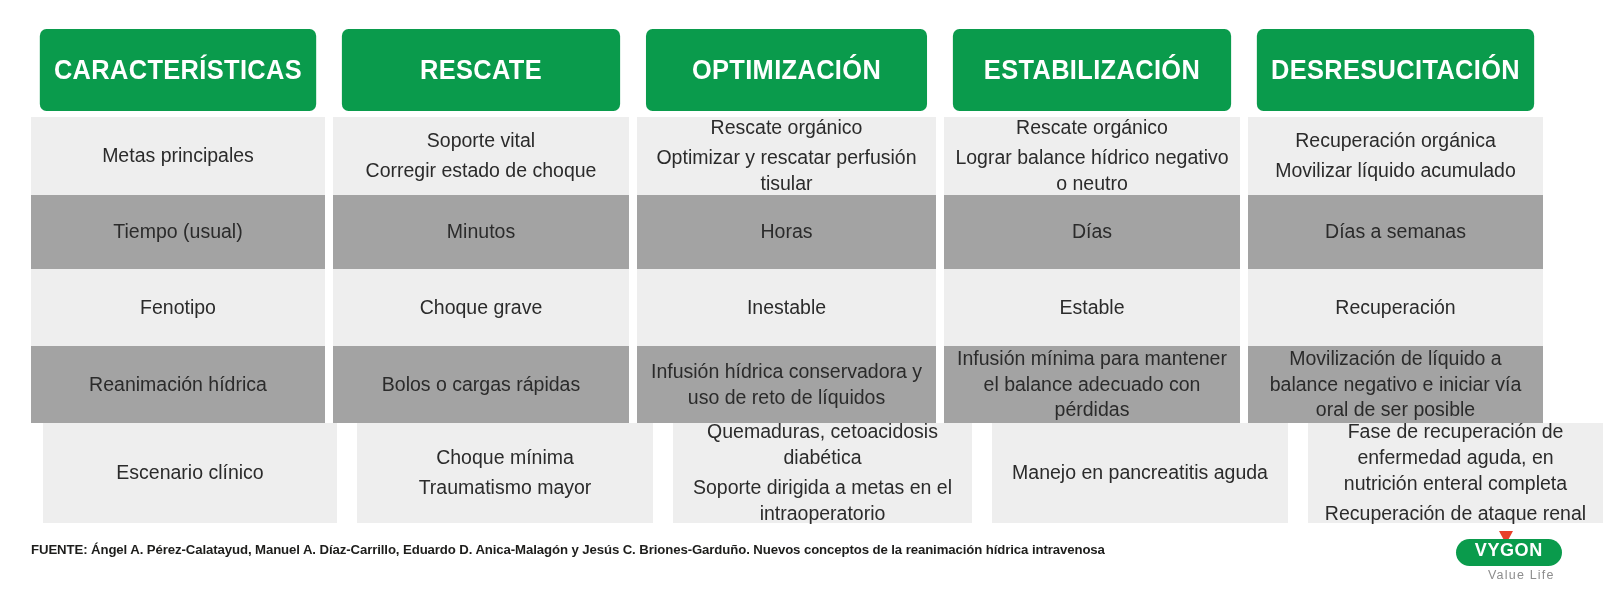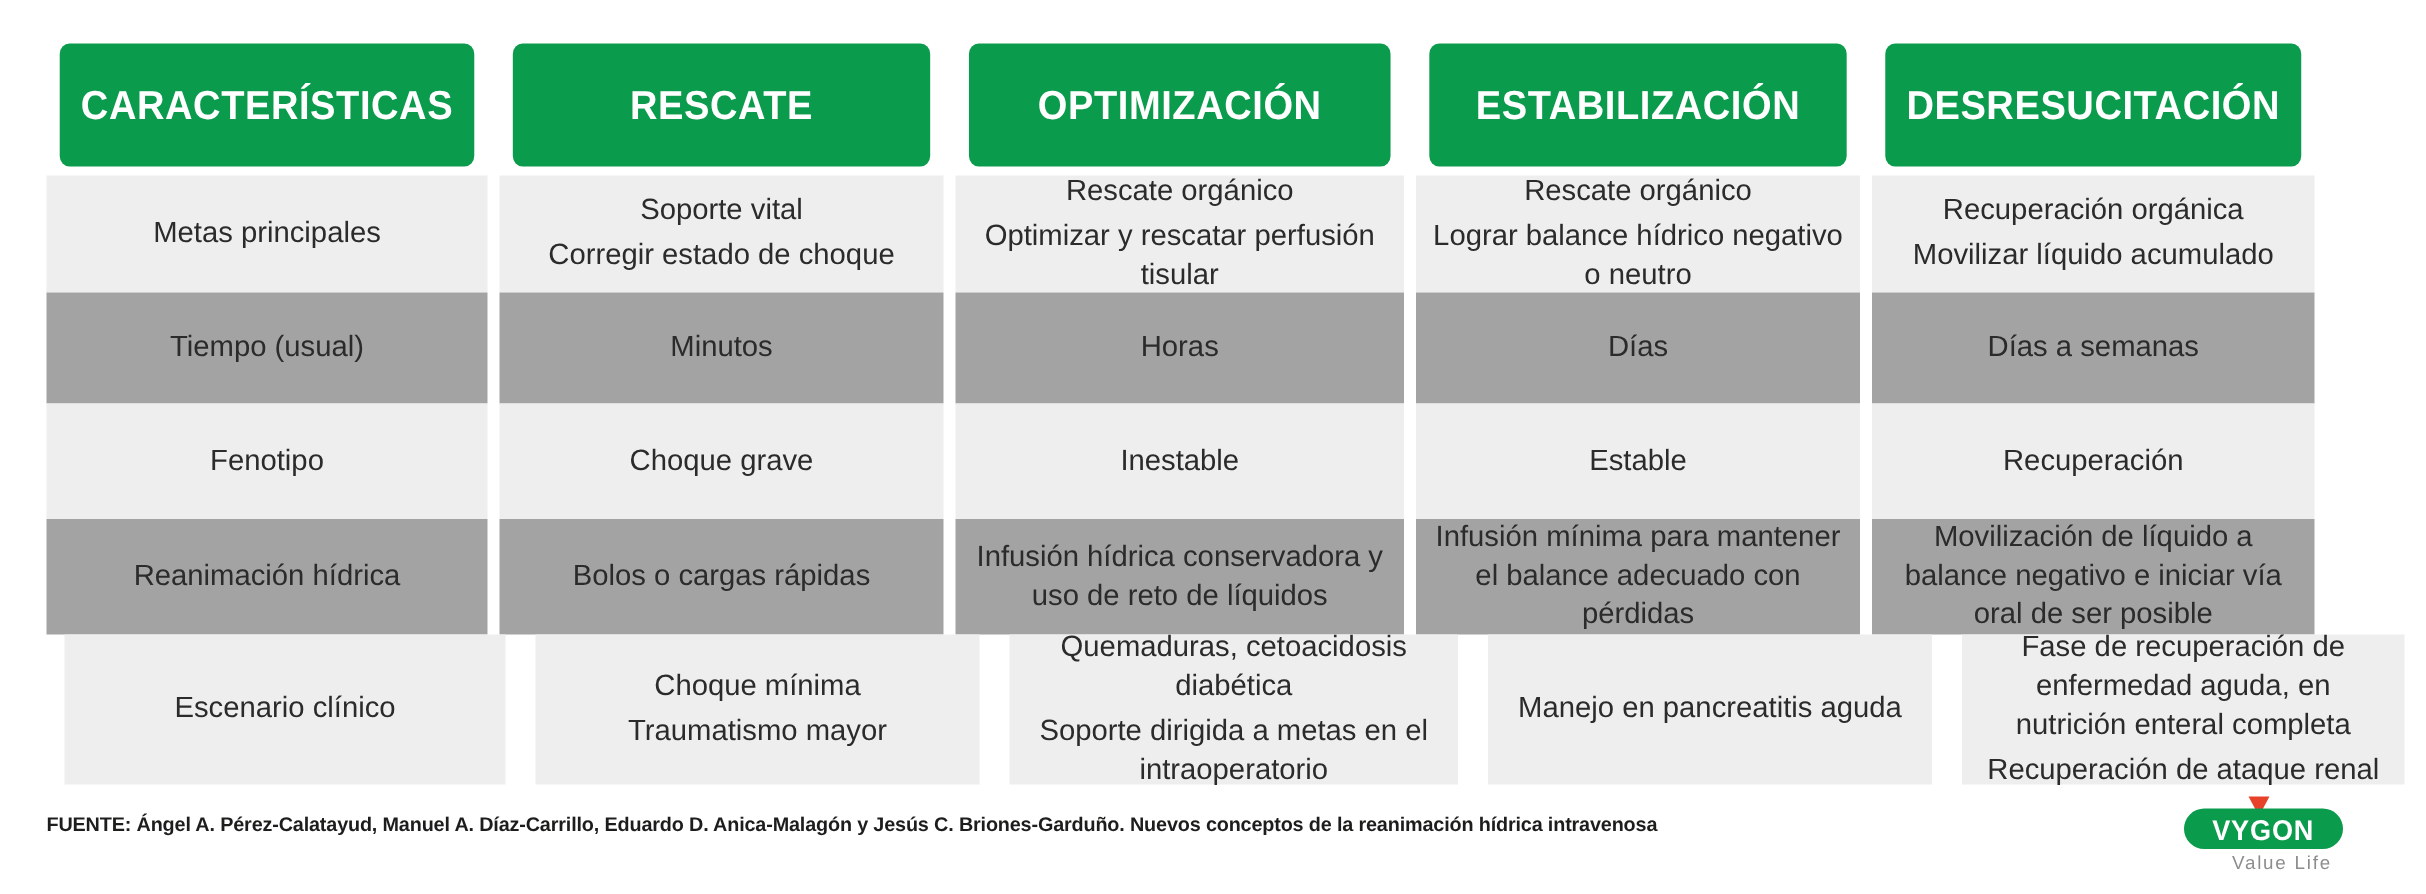--- a/index.html
+++ b/index.html
@@ -124,21 +124,21 @@
   }
   .logo-pill {
     position: absolute;
     left: 4px;
     top: 8px;
     width: 106px;
     height: 27px;
     background: #0a9b4c;
     border-radius: 14px;
     display: flex;
-    align-items: flex-end;
+    align-items: flex-start;
     justify-content: center;
   }
   .logo-word {
     color: #ffffff;
     font-weight: bold;
     font-size: 19px;
     letter-spacing: 0.6px;
     transform: scaleX(0.95);
   }
   .logo-drop {

